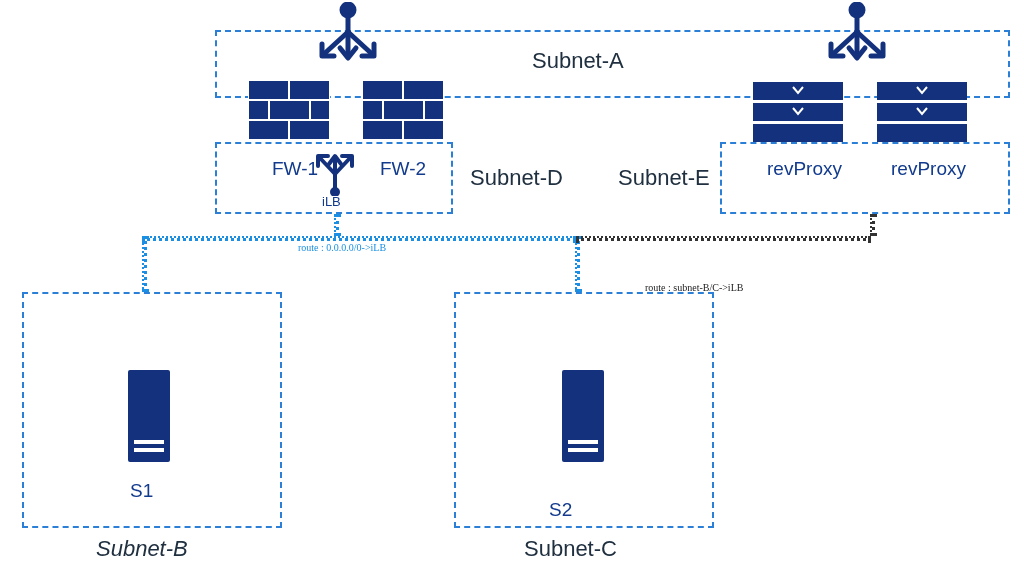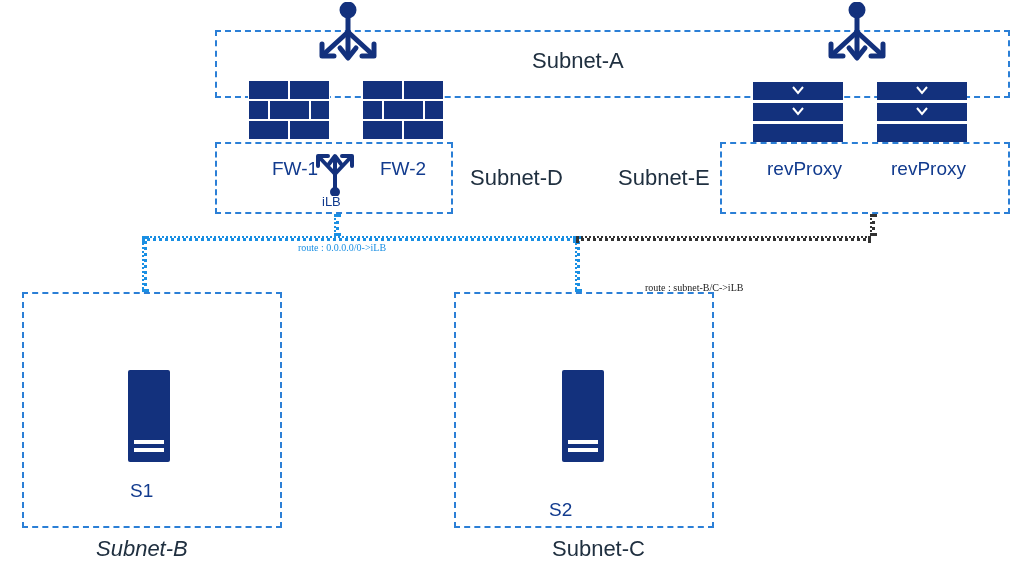--- a/index.html
+++ b/index.html
@@ -242,13 +242,13 @@
 <div class="tiny-label route-label-dark" style="left: 645px; top: 242px; margin-top: 40px;">route : subnet-B/C-&gt;iLB</div>
 
 <div class="subnet-box" style="left: 22px; top: 292px; width: 260px; height: 236px;"></div>
 <div class="server" style="left: 128px; top: 370px;"></div>
 <div class="small-label" style="left: 130px; top: 480px;">S1</div>
 <div class="label" style="left: 96px; top: 536px; font-style: italic;">Subnet-B</div>
 
 <div class="subnet-box" style="left: 454px; top: 292px; width: 260px; height: 236px;"></div>
 <div class="server" style="left: 562px; top: 370px;"></div>
 <div class="small-label" style="left: 549px; top: 480px; margin-top: 19px;">S2</div>
-<div class="label" style="left: 552px; top: 536px;">Subnet-C</div>
+<div class="label" style="left: 524px; top: 536px;">Subnet-C</div>
 
 </body></html>

